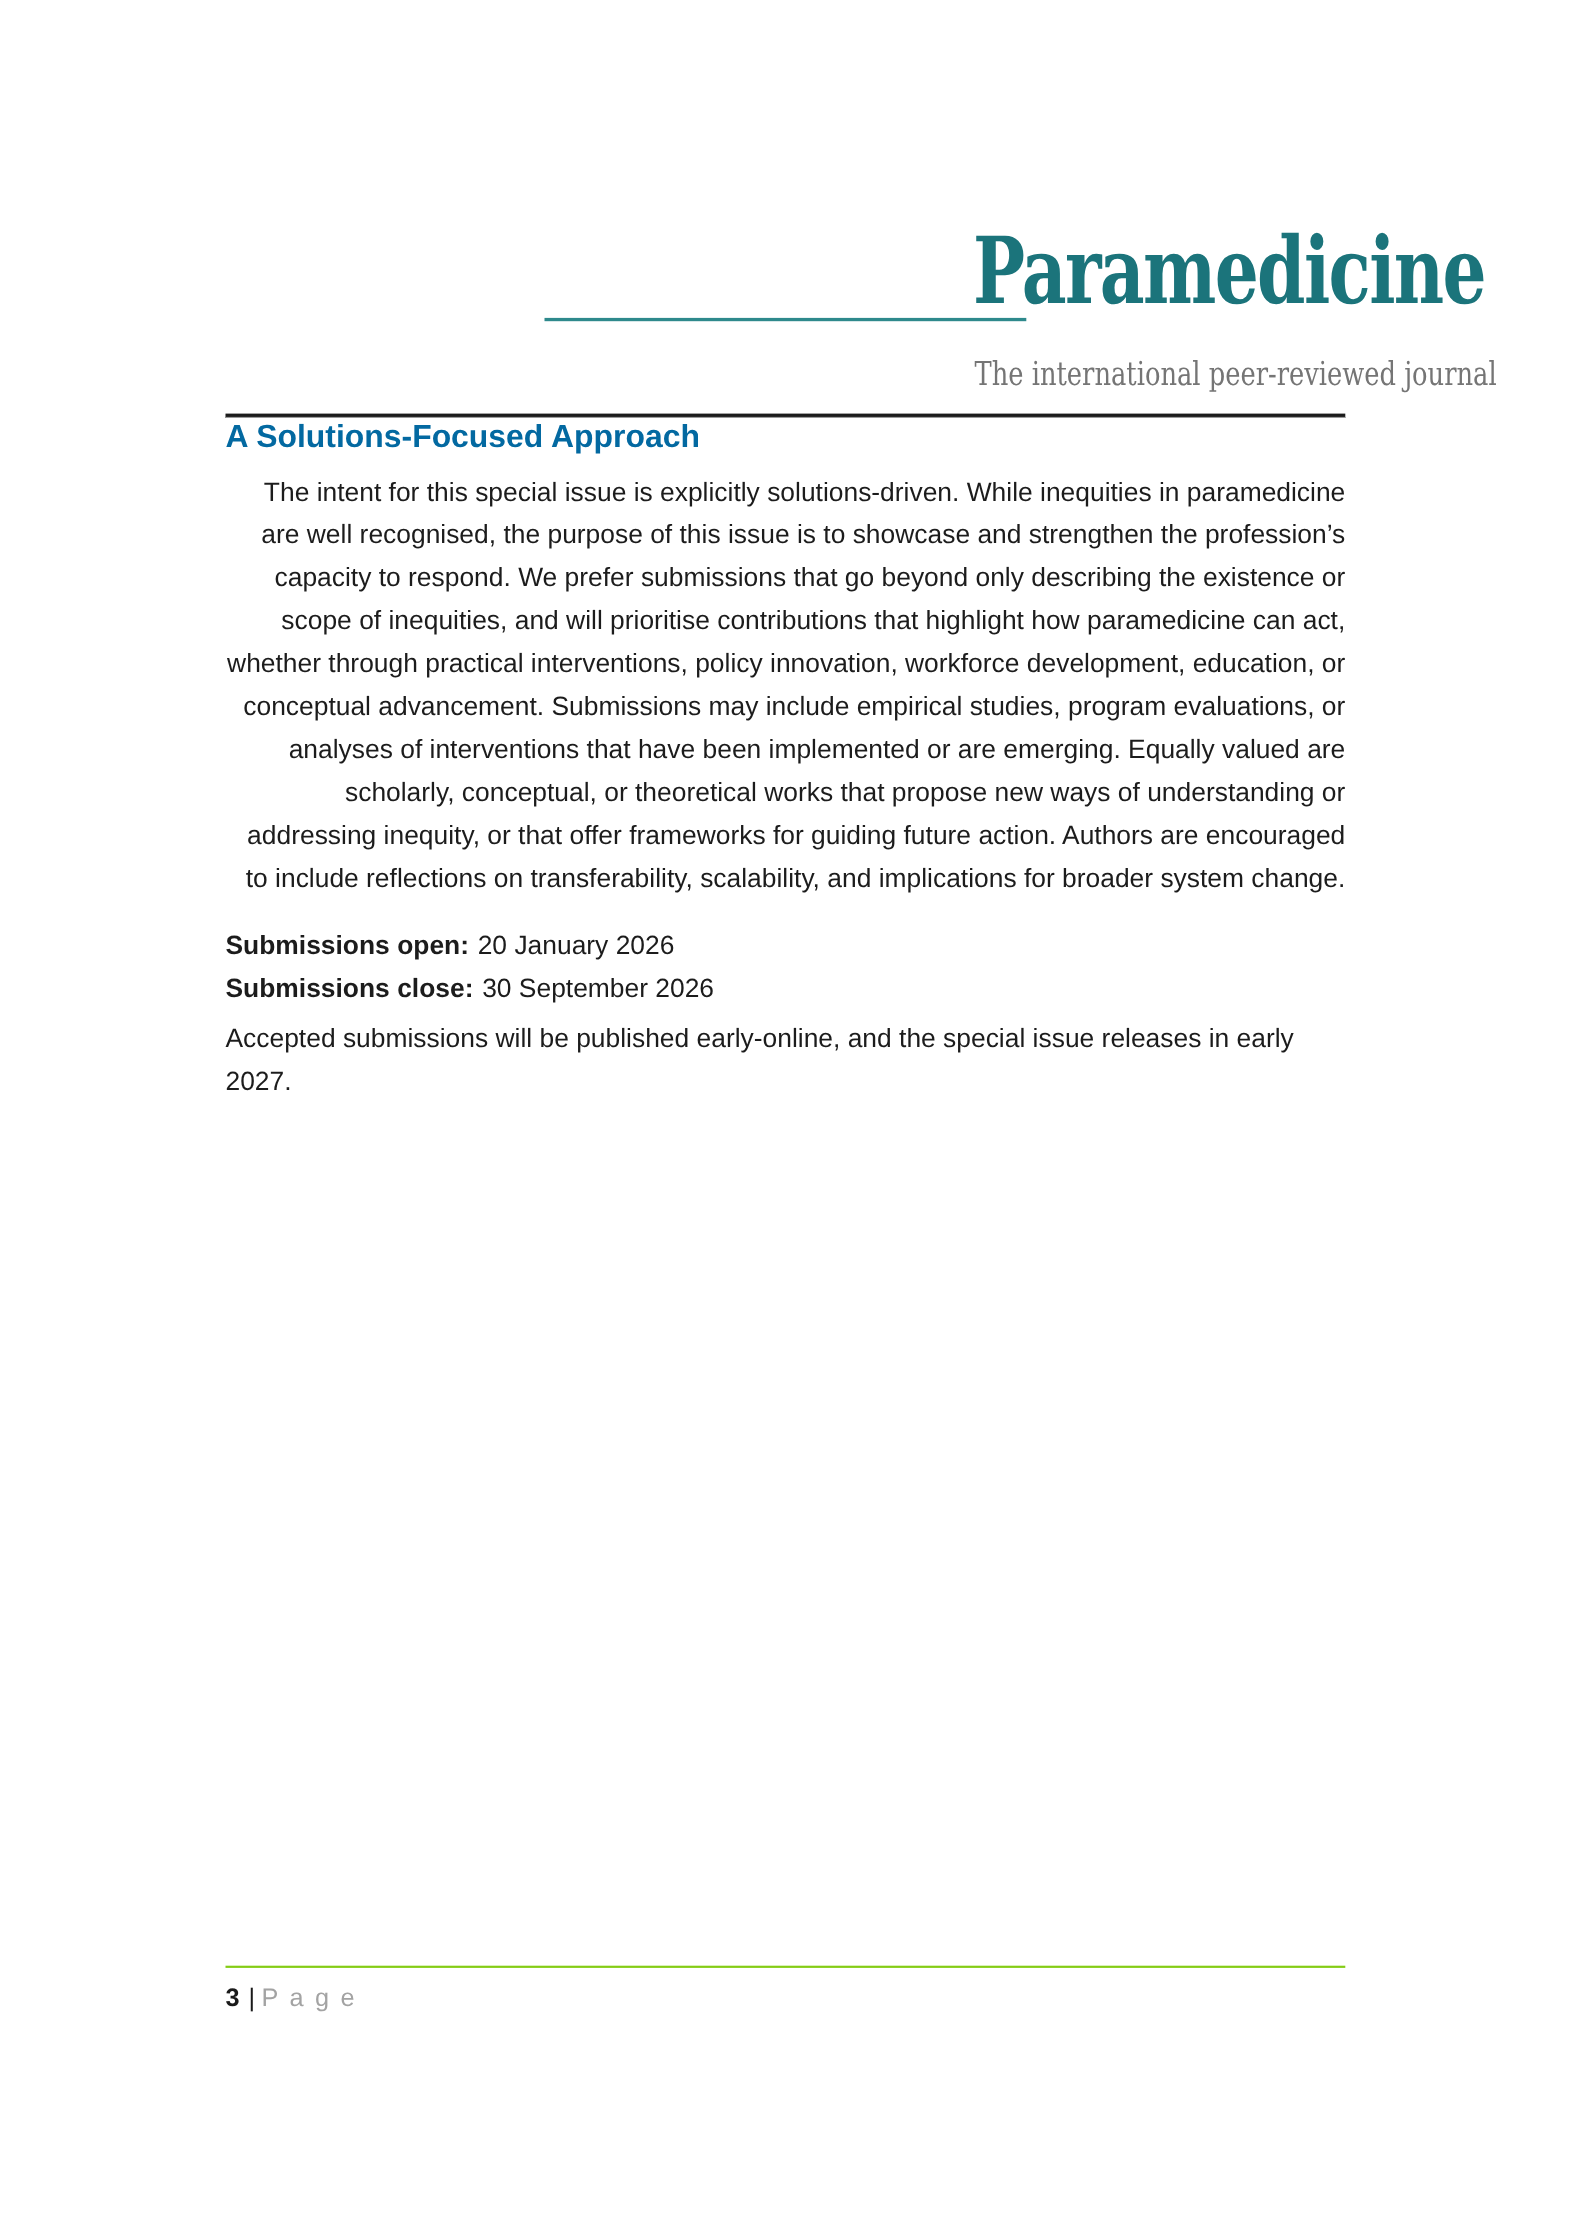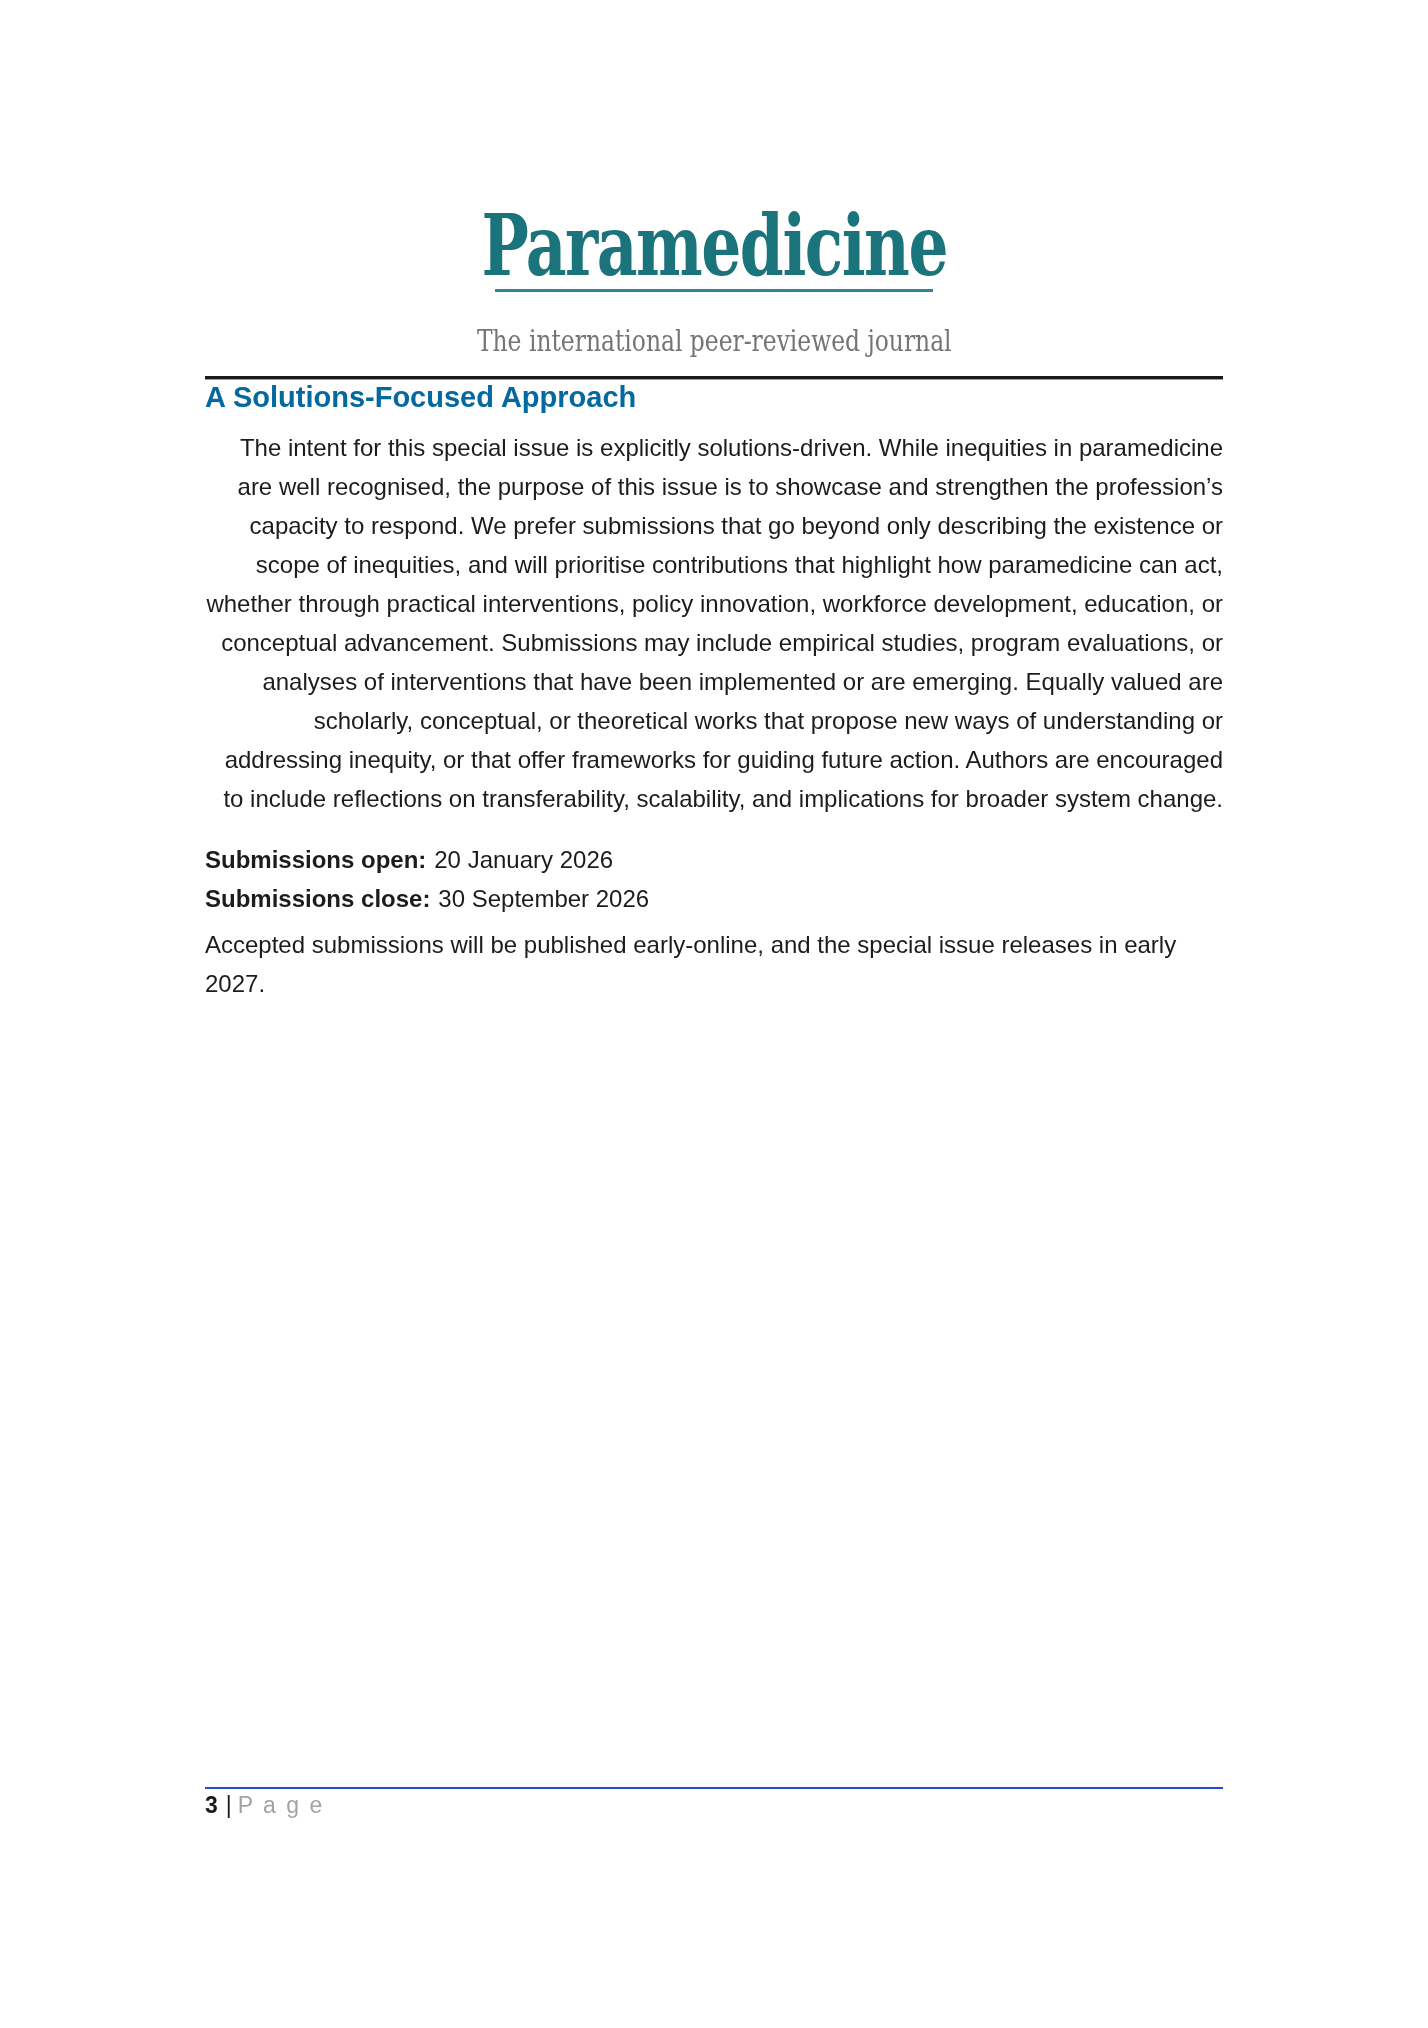--- a/index.html
+++ b/index.html
@@ -14,21 +14,21 @@
     height: 2028px;
     margin: 0 auto;
     background: #ffffff;
     font-family: "Liberation Sans", sans-serif;
     color: #1c1c1c;
     overflow: hidden;
   }
   
   .logo-block {
     padding-top: 204px;
-    text-align: center;
+    text-align: right;
   }
   .logo-wordmark {
     display: inline-block;
     font-family: "DejaVu Serif", serif;
     font-weight: bold;
     font-size: 84px;
     line-height: 1;
     color: #1b747b;
     letter-spacing: -2px;
     transform: scaleX(0.75);
@@ -96,22 +96,22 @@
     font-size: 24px;
     line-height: 39px;
     color: #1c1c1c;
   }
   
   .footer {
     position: absolute;
     left: 205px;
     top: 1787px;
     width: 1018px;
-    border-top: 2px solid #1d4ed8;
-    padding-top: 3px;
+    border-top: 2px solid #84cc16;
+    padding-top: 14px;
     font-size: 23px;
     line-height: 1.2;
   }
   .footer .page-number {
     font-weight: bold;
     color: #1a1a1a;
   }
   .footer .footer-separator {
     color: #1a1a1a;
     margin: 0 6px 0 8px;

